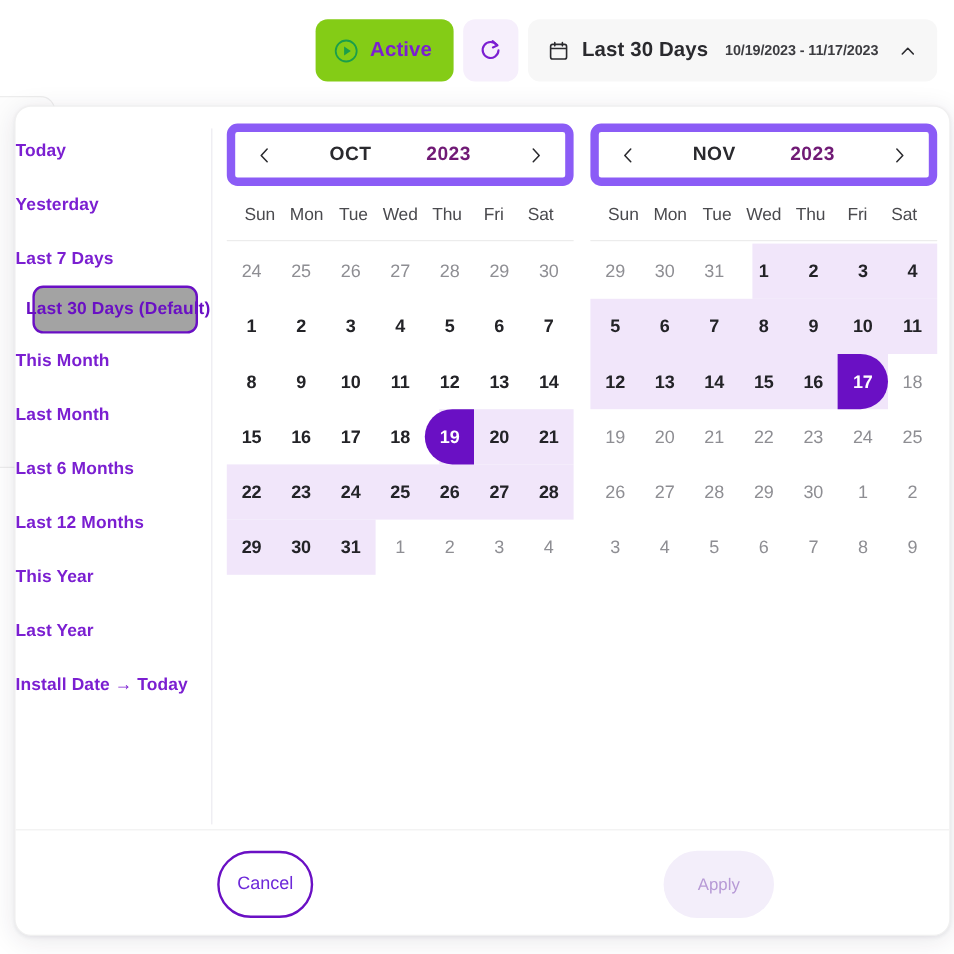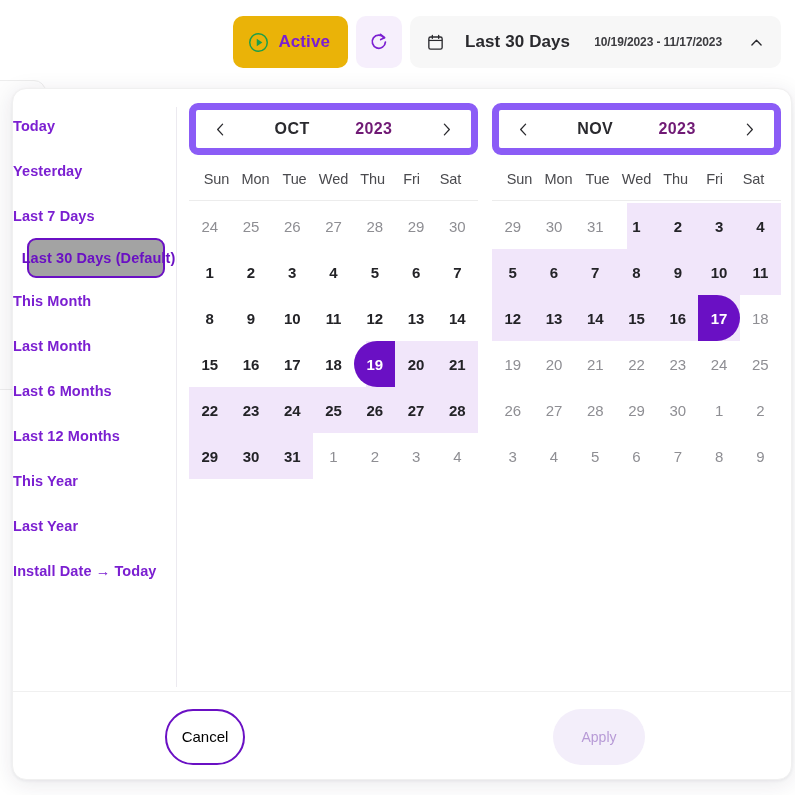--- a/index.html
+++ b/index.html
@@ -13,34 +13,34 @@
   #root { position: relative; width: 795px; height: 795px; overflow: hidden; background:#fff; }
 
   
   .toolbar {
     position: absolute; top: 16px; left: 0; width: 795px; height: 52px;
     display: flex; justify-content: flex-end; align-items: center;
     gap: 8px; padding-right: 14px;
   }
   .pill-active {
     display: flex; align-items: center; gap: 9px;
-    background: #eab308; border-radius: 10px;
+    background: #84cc16; border-radius: 10px;
     height: 52px; padding: 0 18px 0 15px;
   }
   .play-circle { width: 21px; height: 21px; flex: 0 0 21px; display:block; }
   .active-label { color: #7b1fd1; font-size: 17px; font-weight: 700; letter-spacing: .1px; }
 
   .pill-refresh {
     width: 46px; height: 52px; border-radius: 10px; background: #f6effc;
     display: flex; align-items: center; justify-content: center;
   }
   .refresh-ico { width: 22px; height: 22px; display:block; }
 
   .pill-range {
-    display: flex; align-items: center; gap: 20px;
+    display: flex; align-items: center; gap: 10px;
     background: #f7f7f7; border-radius: 10px;
     height: 52px; padding: 0 16px 0 16px;
   }
   .cal-ico { width: 19px; height: 19px; display:block; flex:0 0 19px; }
   .range-name { color: #2a2a2e; font-size: 17px; font-weight: 700; letter-spacing: .1px; }
   .range-dates { color: #3c3c40; font-size: 12px; font-weight: 700; letter-spacing: -.1px; margin-left: 4px; }
   .caret-up { width: 17px; height: 17px; display:block; margin-left: 6px; }
 
   
   .bg-card {
@@ -120,23 +120,23 @@
   .cell.start::before { border-top-left-radius: 23px; border-bottom-left-radius: 23px; }
   .cell.end::before   { border-top-right-radius: 23px; border-bottom-right-radius: 23px; }
 
   
   .footer-sep { position: absolute; left: 0; right: 0; top: 602px; height: 1px; background: #f0f0f0; }
   .footer {
     position: absolute; left: 0; right: 0; top: 603px; height: 89px;
     display: flex; align-items: center;
   }
   .btn-cancel {
-    position: absolute; left: 152px;
+    position: absolute; left: 168px;
     width: 80px; height: 56px; border-radius: 28px;
-    border: 2.4px solid #6a10c4; background: #fff; color: #000000;
+    border: 2.4px solid #6a10c4; background: #fff; color: #6d28d9;
     font-size: 15px; font-weight: 400; font-family: "Liberation Sans", sans-serif;
     cursor: pointer; display:flex; align-items:center; justify-content:center;
   }
   .btn-apply {
     position: absolute; left: 540px;
     width: 92px; height: 56px; border-radius: 28px;
     border: none; background: #f3eefa; color: #b79ad6;
     font-size: 14px; font-weight: 400; font-family: "Liberation Sans", sans-serif;
     cursor: default; display:flex; align-items:center; justify-content:center;
   }

